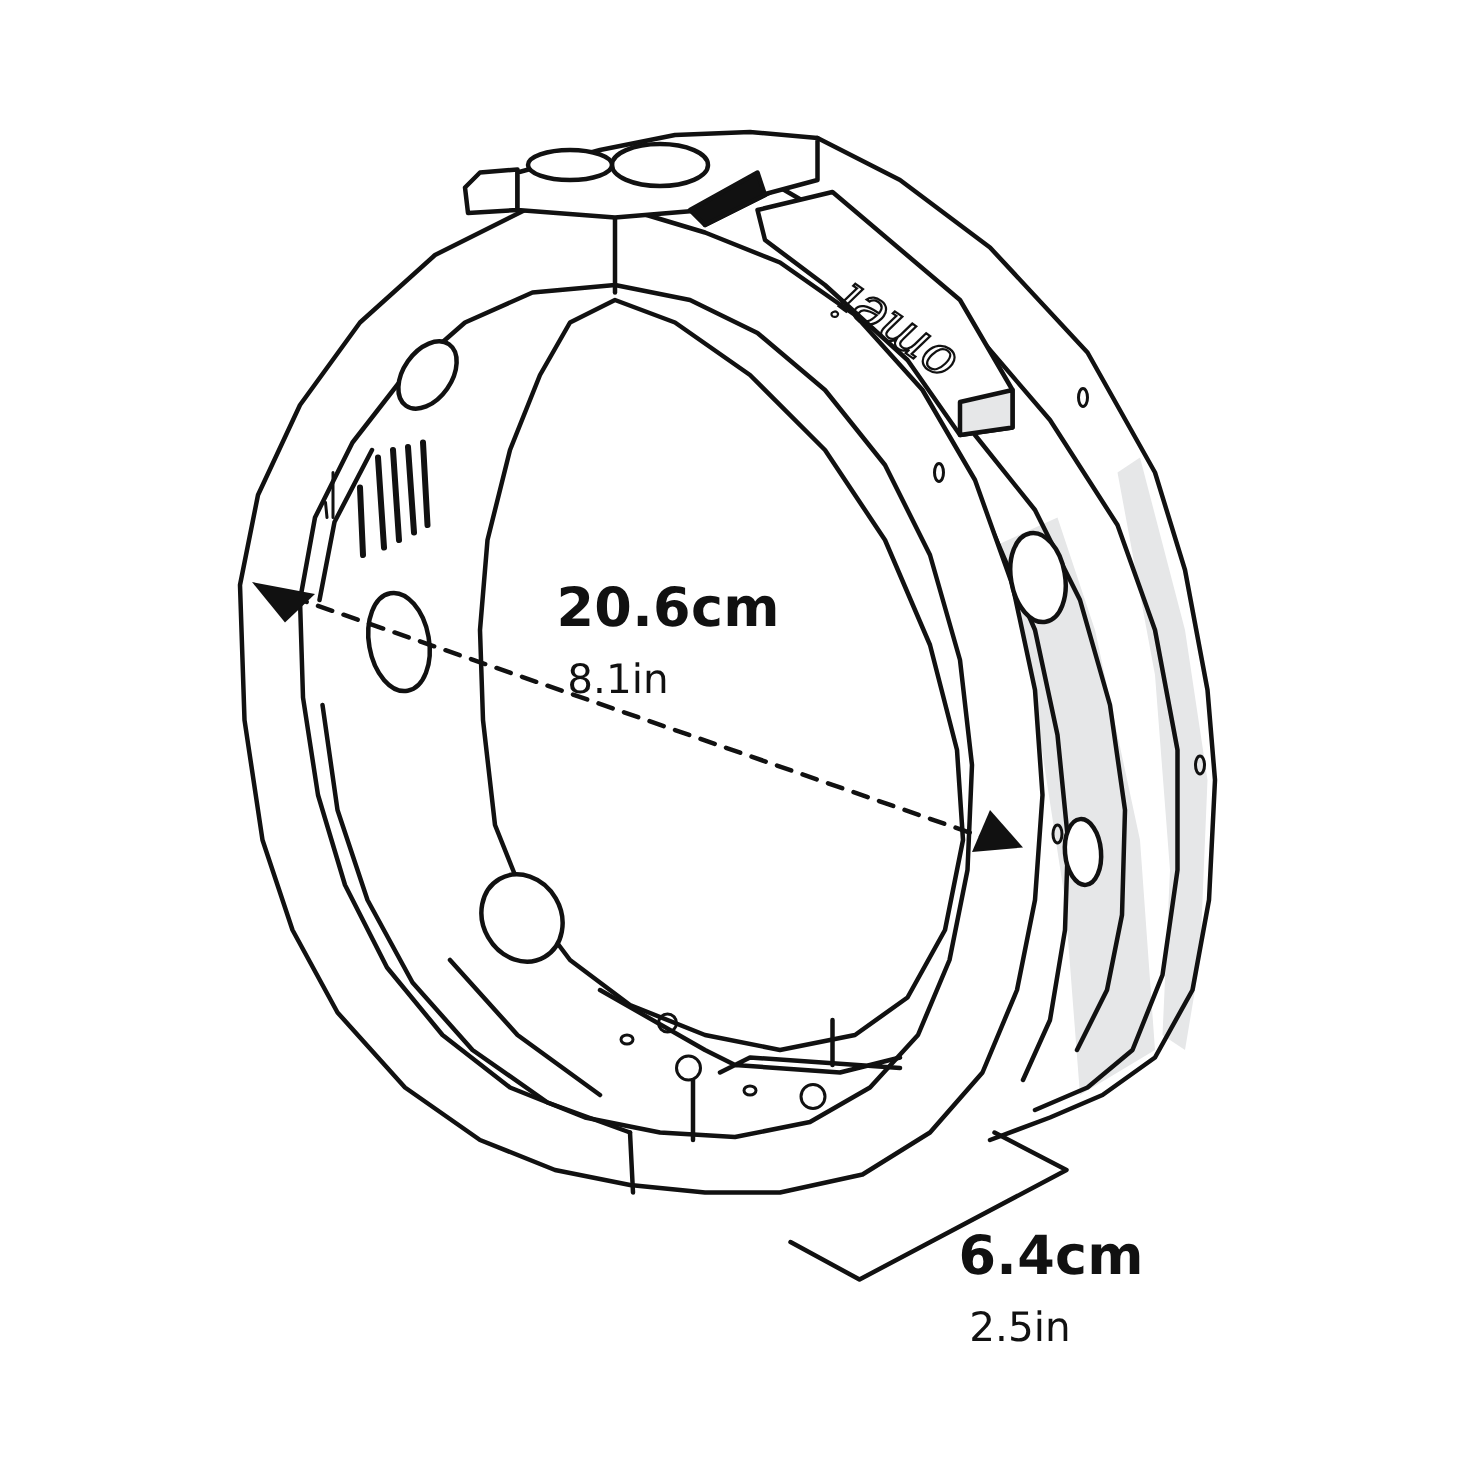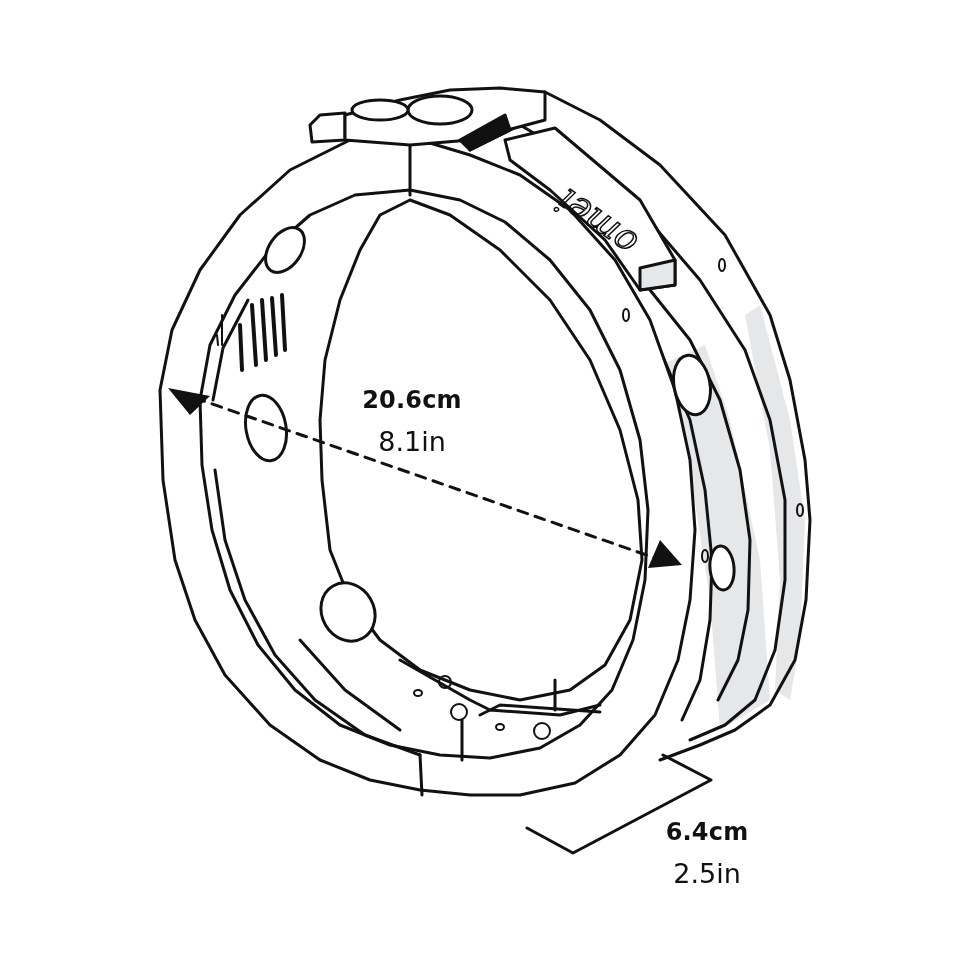--- a/index.html
+++ b/index.html
@@ -1,22 +1,22 @@
 <!DOCTYPE html>
 <html><head>
 <meta charset="utf-8">
 <style>
   html, body { margin: 0; padding: 0; background: #ffffff; }
   body { width: 975px; height: 975px; overflow: hidden; position: relative; font-family: "DejaVu Sans", sans-serif; }
   #canvas { position: absolute; left: 0; top: 0; width: 975px; height: 975px; }
   .lbl { position: absolute; color: #111111; text-align: center; line-height: 1; white-space: nowrap; }
-  .lbl .primary { display: block; font-weight: bold; font-size: 24px; letter-spacing: 0.2px; }
+  .lbl .primary { display: block; font-weight: bold; font-size: 36px; letter-spacing: 0.2px; margin-left: 19px; }
   .lbl .secondary { display: block; font-weight: normal; font-size: 27px; margin-top: 16px; }
   #diam-label { left: 352px; top: 388px; width: 120px; }
-  #depth-label { left: 647px; top: 820px; width: 120px; }
+  #depth-label { left: 620px; top: 820px; width: 120px; }
   .brand { font-family: "DejaVu Serif", serif; font-style: italic; }
 </style>
 </head>
 <body>
 
 <svg id="canvas" viewBox="0 0 975 975" xmlns="http://www.w3.org/2000/svg">
   <g fill="none" stroke="#111" stroke-width="3" stroke-linejoin="round" stroke-linecap="round">
 
     <g fill="#e6e7e8" stroke="none">
       <path d="M650 370 L705 345 L730 420 L760 560 L770 700 L720 730 L710 600 L690 470 Z"></path>

